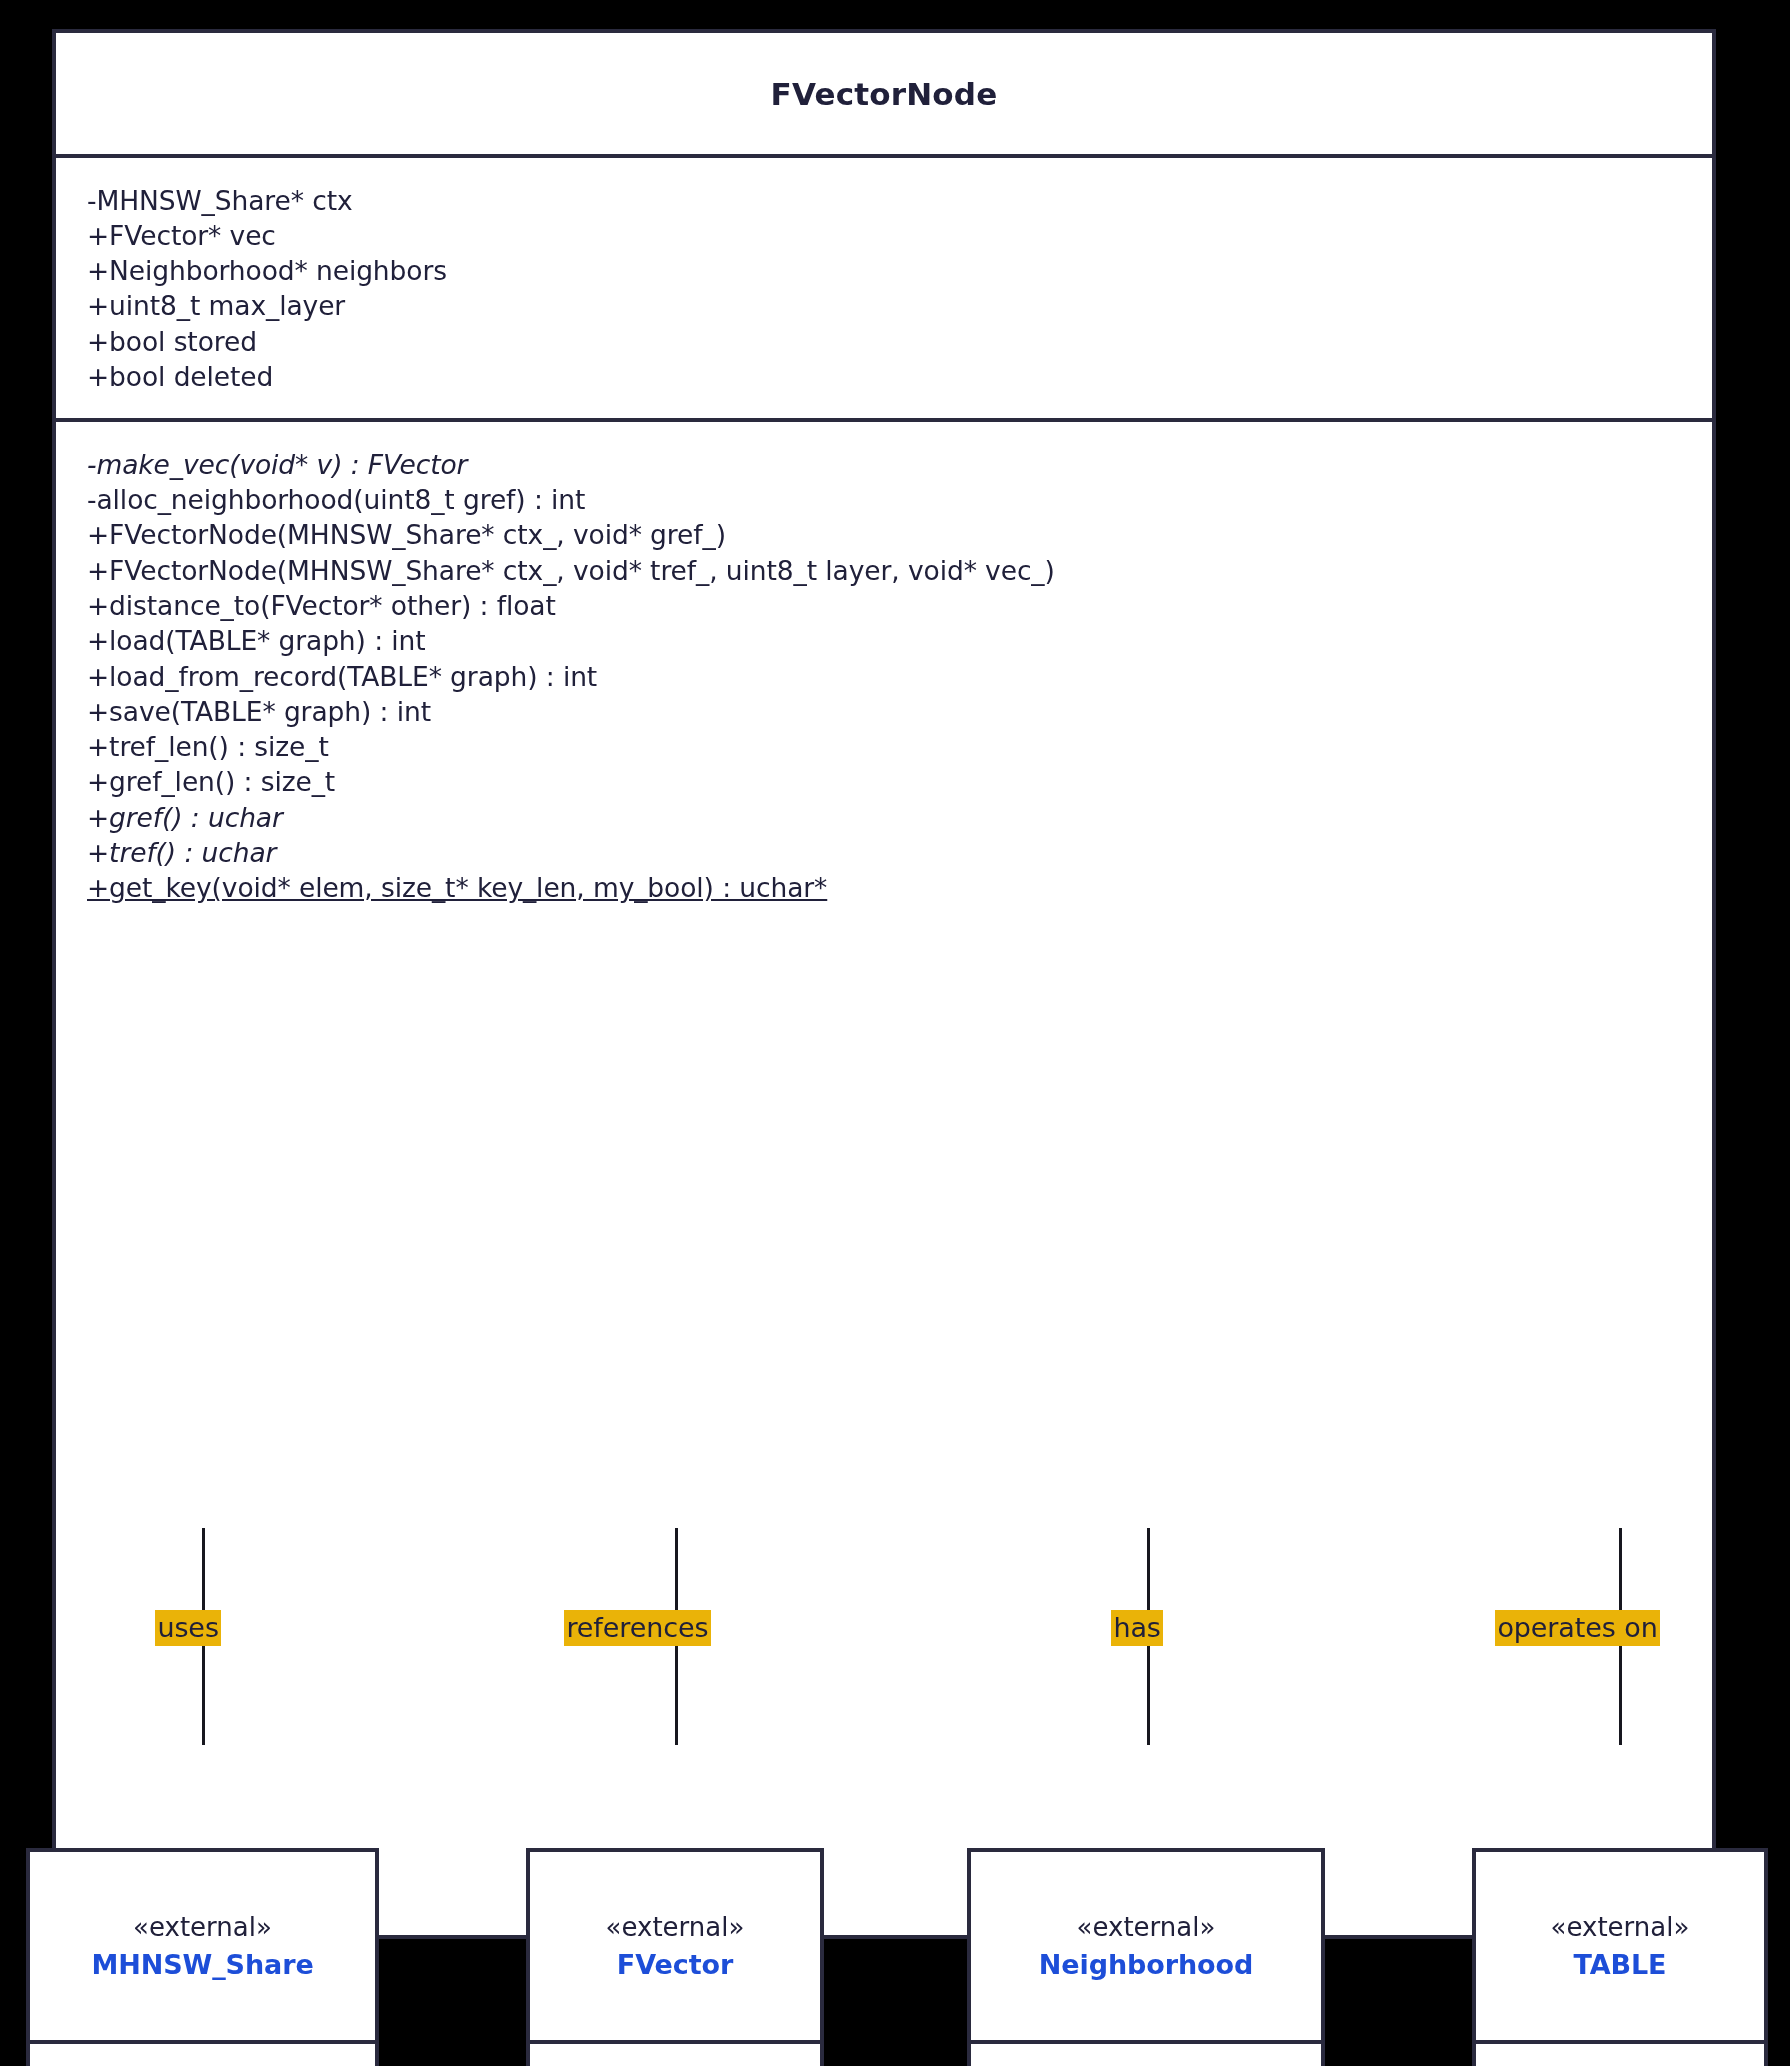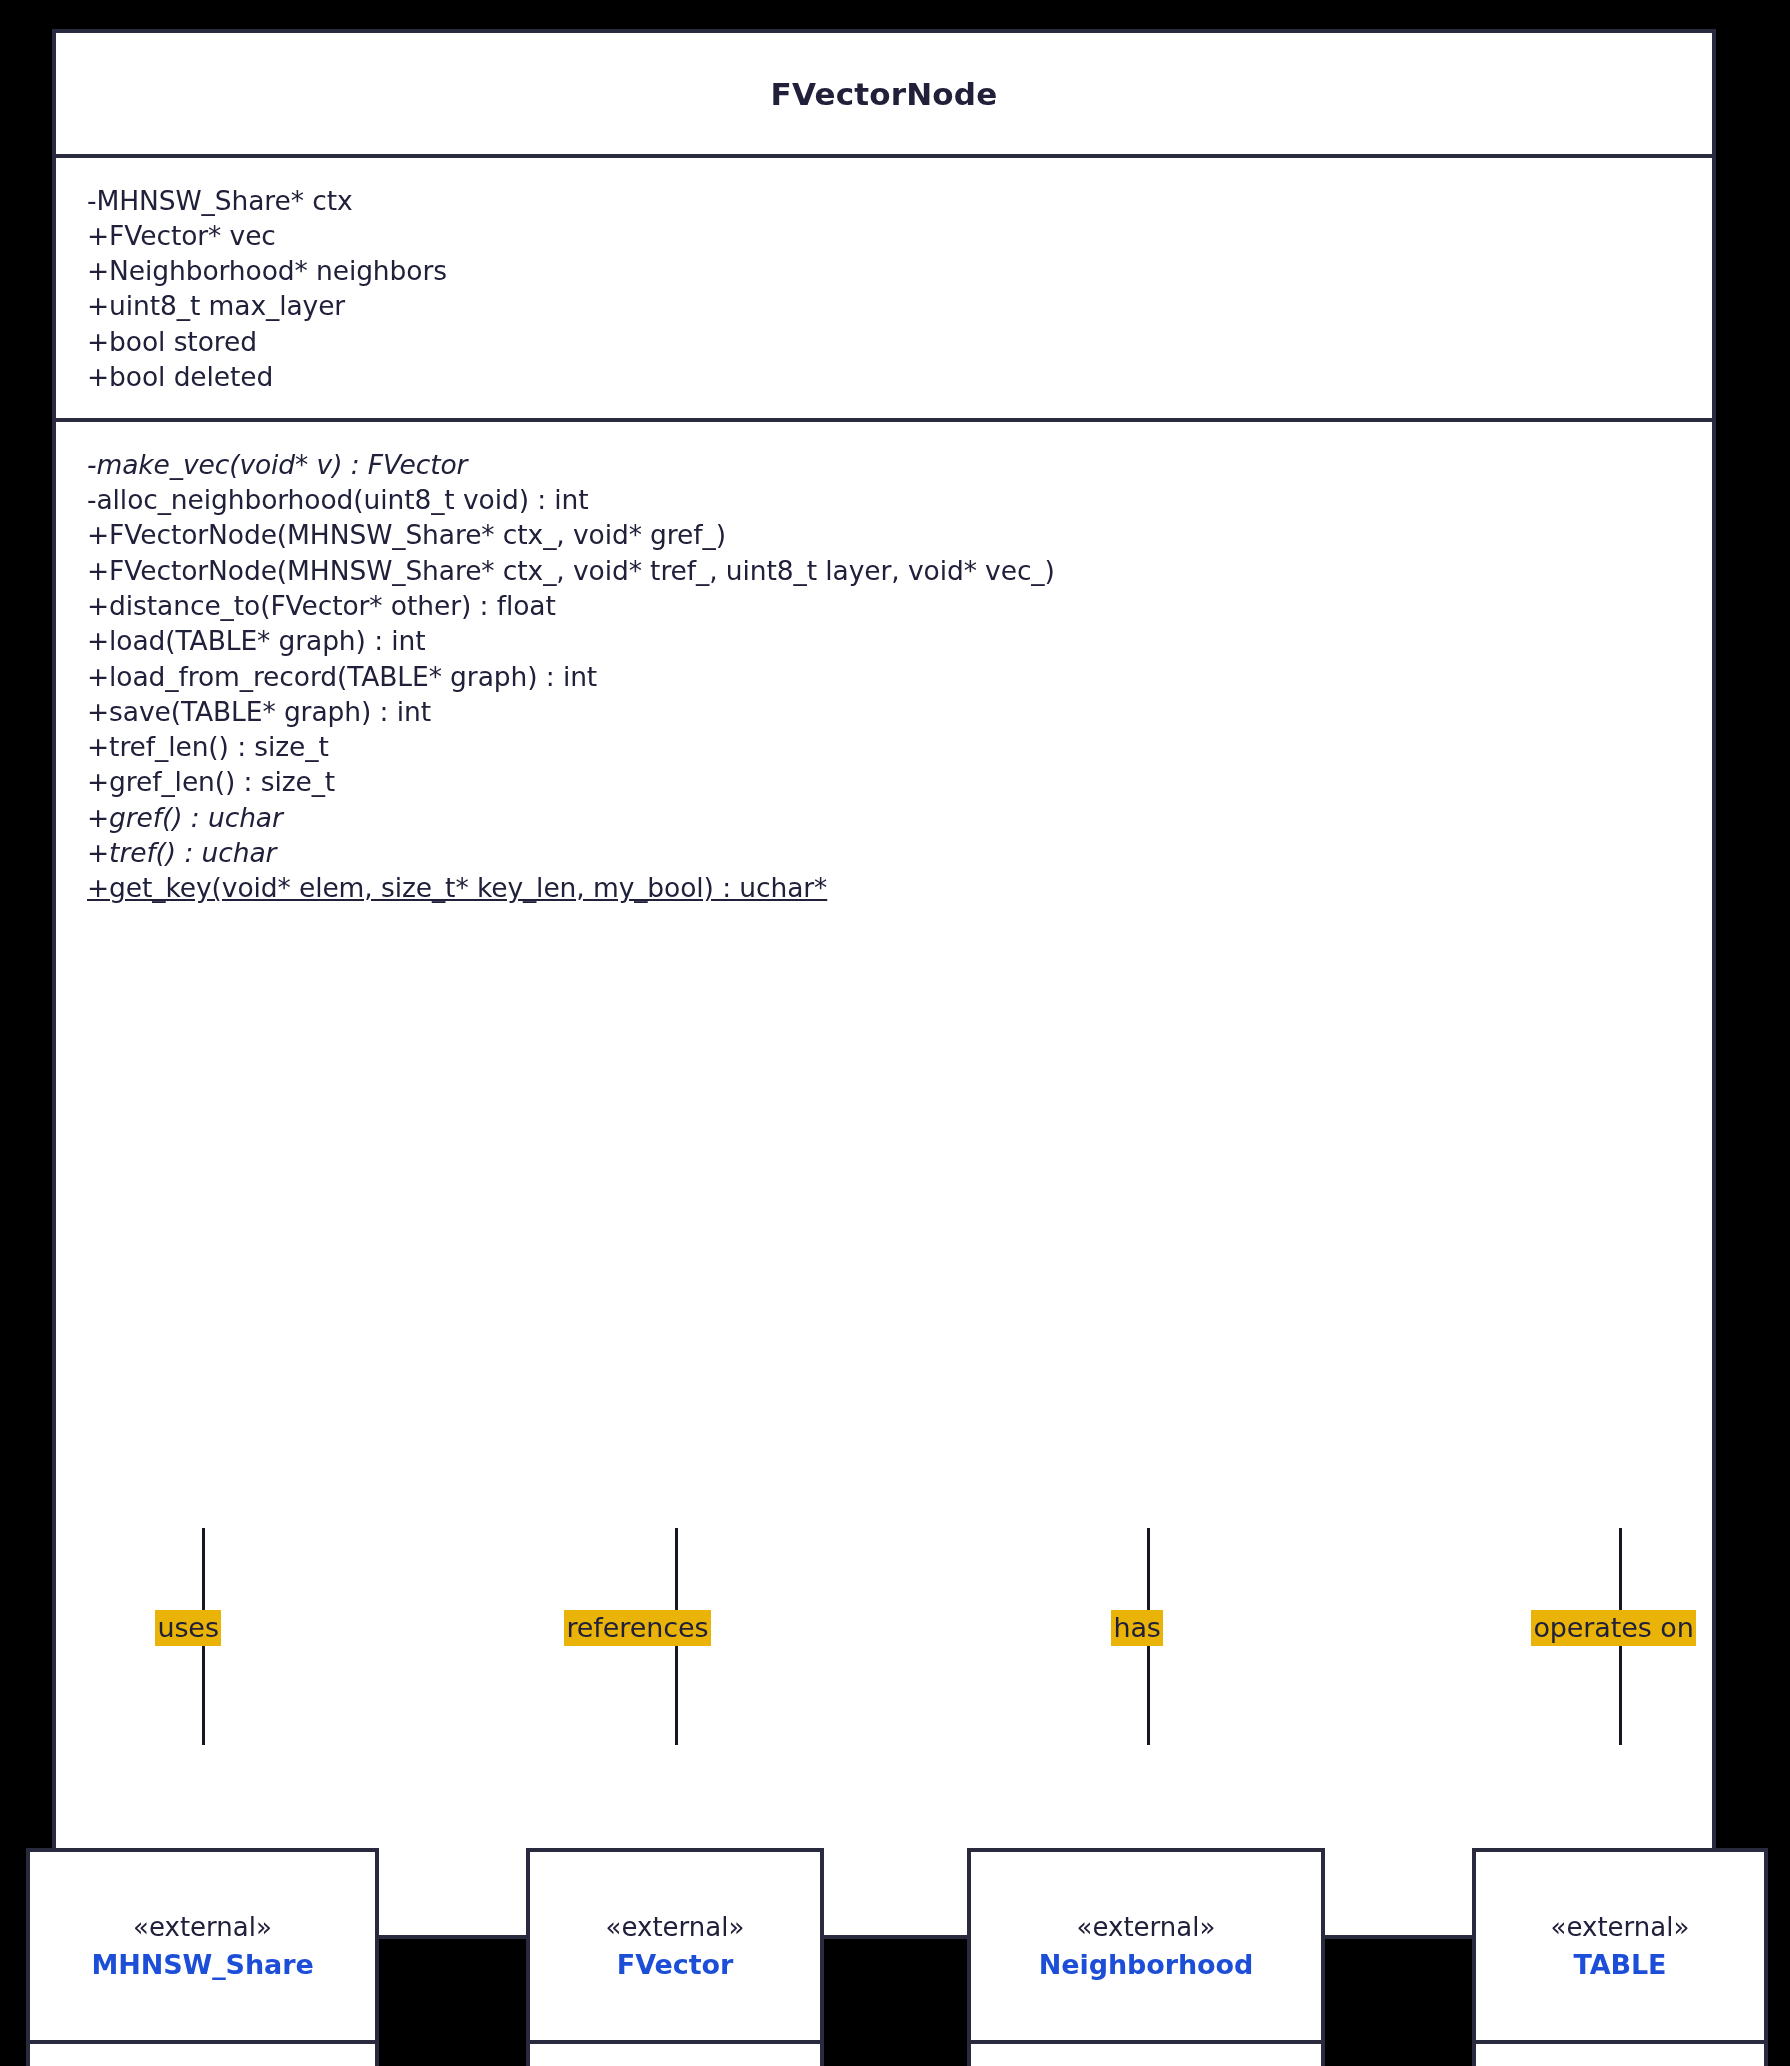--- a/index.html
+++ b/index.html
@@ -132,21 +132,21 @@
     <div class="member-line">+Neighborhood* neighbors</div>
     <div class="member-line">+uint8_t max_layer</div>
     <div class="member-line">+bool stored</div>
     <div class="member-line">+bool deleted</div>
   </div>
 
   <div class="compartment-divider"></div>
 
   <div id="methods-compartment">
     <div class="member-line italic">-make_vec(void* v) : FVector</div>
-    <div class="member-line">-alloc_neighborhood(uint8_t void) : int</div>
+    <div class="member-line">-alloc_neighborhood(uint8_t gref) : int</div>
     <div class="member-line">+FVectorNode(MHNSW_Share* ctx_, void* gref_)</div>
     <div class="member-line">+FVectorNode(MHNSW_Share* ctx_, void* tref_, uint8_t layer, void* vec_)</div>
     <div class="member-line">+distance_to(FVector* other) : float</div>
     <div class="member-line">+load(TABLE* graph) : int</div>
     <div class="member-line">+load_from_record(TABLE* graph) : int</div>
     <div class="member-line">+save(TABLE* graph) : int</div>
     <div class="member-line">+tref_len() : size_t</div>
     <div class="member-line">+gref_len() : size_t</div>
     <div class="member-line italic">+gref() : uchar</div>
     <div class="member-line italic">+tref() : uchar</div>
@@ -158,21 +158,21 @@
 <div class="rel-line" style="left:675px; top:1528px; height:217px;"></div>
 <div class="rel-line" style="left:1147px; top:1528px; height:217px;"></div>
 <div class="rel-line" style="left:1619px; top:1528px; height:217px;"></div>
 
 <div class="rel-label" style="left:155px; top:1610px;">uses</div>
 
 <div class="rel-label" style="left:564px; top:1610px;">references</div>
 
 <div class="rel-label" style="left:1111px; top:1610px;">has</div>
 
-<div class="rel-label" style="left:1495px; top:1610px;margin-left:36px;">operates on</div>
+<div class="rel-label" style="left:1495px; top:1610px;">operates on</div>
 
 <div class="ext-class" style="left:26px; width:353px;">
   <div class="ext-header">
     <span class="ext-stereotype">«external»</span>
     <span class="ext-name">MHNSW_Share</span>
   </div>
   <div class="compartment-divider"></div>
   <div class="ext-attr-compartment"></div>
   <div class="compartment-divider"></div>
   <div class="ext-meth-compartment"></div>

